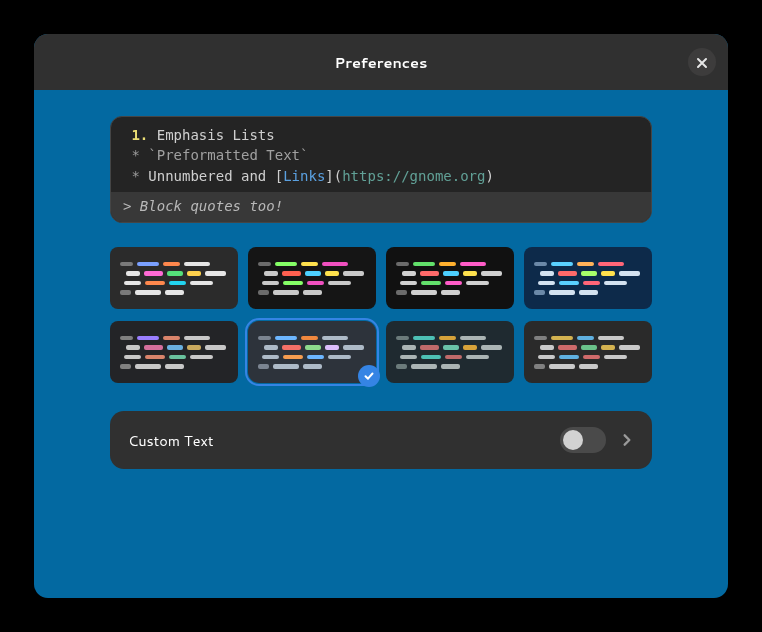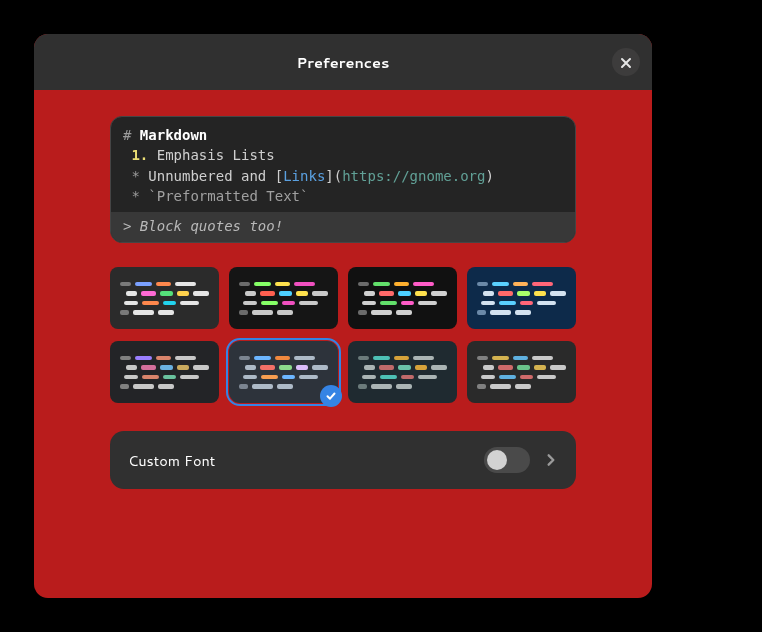--- a/index.html
+++ b/index.html
@@ -8,23 +8,23 @@
     font-family: -apple-system, Cantarell, "Segoe UI", Roboto, sans-serif;
     color: #e6e6e6;
     width: 762px;
     height: 632px;
     overflow: hidden;
   }
   .window {
     position: absolute;
     left: 34px;
     top: 34px;
-    width: 618px;
+    width: 694px;
     height: 564px;
-    background: #b91c1c;
+    background: #0369a1;
     border-radius: 14px;
     box-shadow: 0 10px 40px rgba(0,0,0,0.8);
     overflow: hidden;
   }
   .titlebar {
     height: 56px;
     background: #303030;
     display: flex;
     align-items: center;
     justify-content: center;
@@ -160,24 +160,23 @@
           </svg>
       </span>
     </div>
   </div>
 
   <div class="content">
 
 
     <div class="preview">
       <div class="preview-body">
-        <div><span class="mk-bullet"># </span><span class="mk-bold">Markdown</span></div>
         <div><span class="mk-num"> 1.</span><span> Emphasis Lists</span></div>
+        <div><span class="mk-bullet"> * </span><span class="mk-pre">`Preformatted Text`</span></div>
         <div><span class="mk-bullet"> * </span><span>Unnumbered and </span><span>[</span><span class="mk-linktext">Links</span><span>](</span><span class="mk-url">https://gnome.org</span><span>)</span></div>
-        <div><span class="mk-bullet"> * </span><span class="mk-pre">`Preformatted Text`</span></div>
       </div>
       <div class="preview-footer">&gt; Block quotes too!</div>
     </div>
 
     <div class="theme-grid" id="theme-grid">
         <div class="swatch" style="background: rgb(43, 43, 43);">
           <div class="codelines">
             <div class="row">
               <div class="seg" style="background: rgb(122, 122, 122); width: 12%;"></div>
               <div class="seg" style="background: rgb(122, 160, 255); width: 20%;"></div>
@@ -401,21 +400,21 @@
             <div class="row">
               <div class="seg" style="background: rgb(128, 128, 128); width: 10%;"></div>
               <div class="seg" style="background: rgb(201, 201, 201); width: 24%;"></div>
               <div class="seg" style="background: rgb(201, 201, 201); width: 18%;"></div>
             </div>
           </div>
         </div>
       </div>
 
     <div class="settings-row">
-      <div class="settings-label">Custom Font</div>
+      <div class="settings-label">Custom Text</div>
       <div class="row-right">
         <div class="switch">
           <div class="knob"></div>
         </div>
         <span class="chevron">
           <svg viewBox="0 0 12 12">
               <path d="M4 2 L8 6 L4 10" stroke="#9a9a9a" stroke-width="2" fill="none" stroke-linecap="round" stroke-linejoin="round"></path>
             </svg>
         </span>
       </div>

